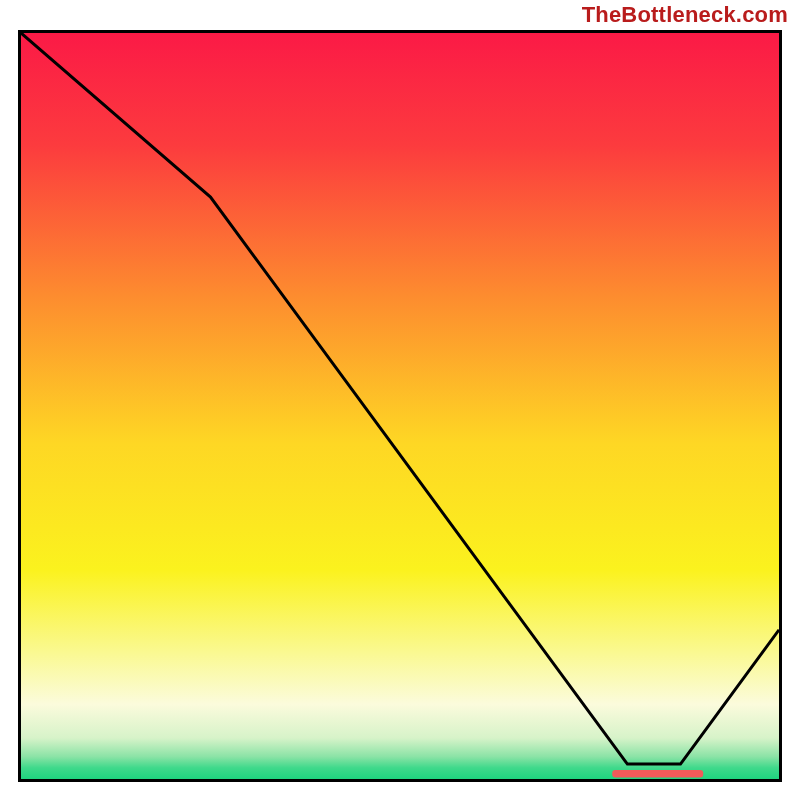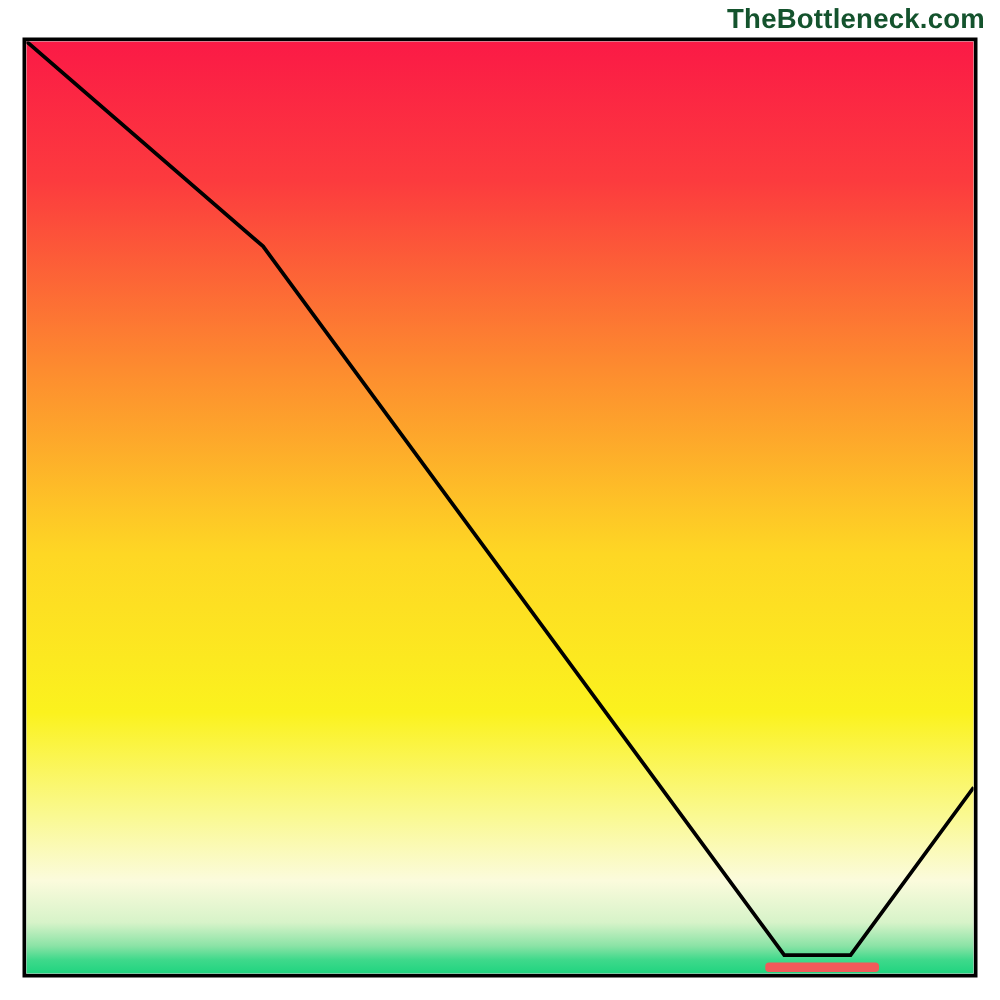--- a/index.html
+++ b/index.html
@@ -15,21 +15,21 @@
     position: relative;
     width: 800px;
     height: 800px;
   }
   .watermark {
     position: absolute;
     top: 2px;
     right: 12px;
     font-size: 22px;
     font-weight: 600;
-    color: #14532d;
+    color: #b91c1c;
     letter-spacing: 0.2px;
     user-select: none;
   }
   .plot {
     position: absolute;
     left: 18px;
     top: 30px;
     width: 764px;
     height: 752px;
     border: 3px solid #000;

